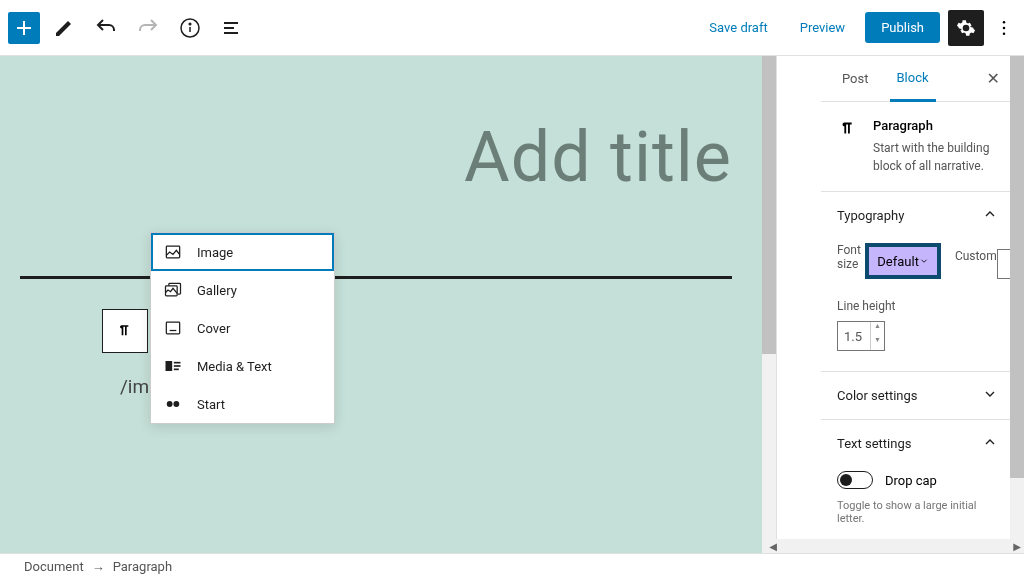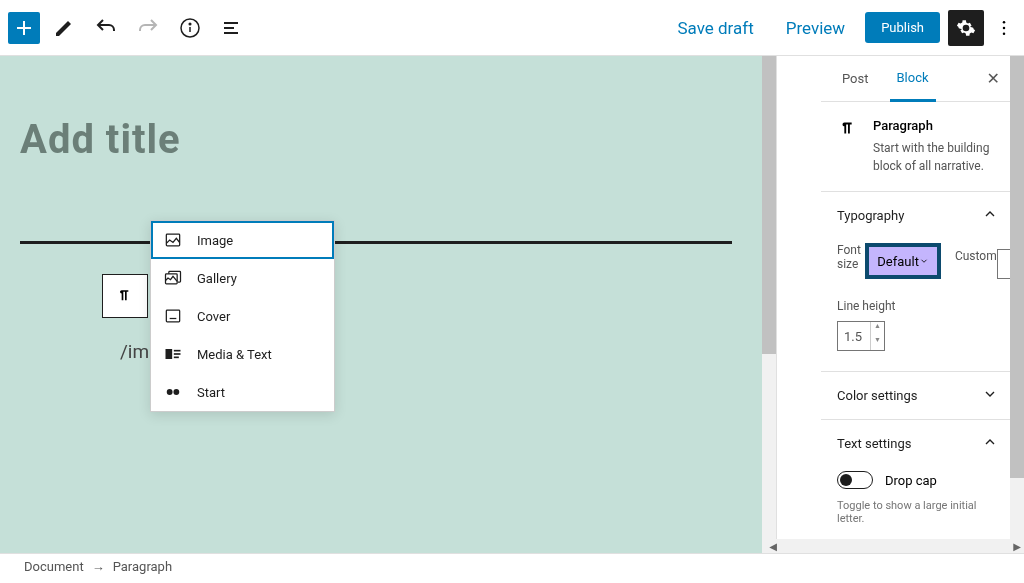--- a/index.html
+++ b/index.html
@@ -6,45 +6,45 @@
 body { font-family: -apple-system, BlinkMacSystemFont, "Segoe UI", Roboto, sans-serif; width: 1024px; height: 583px; overflow: hidden; background: #fff; position: relative; }
 
 
 .top-toolbar { height: 56px; display: flex; align-items: center; justify-content: space-between; padding: 0 8px; border-bottom: 1px solid #e0e0e0; background: #fff; position: relative; z-index: 5; }
 .toolbar-left { display: flex; align-items: center; gap: 6px; }
 .toolbar-right { display: flex; align-items: center; gap: 8px; }
 .add-block-btn { width: 32px; height: 32px; background: #007cba; color: #fff; display: flex; align-items: center; justify-content: center; border-radius: 2px; cursor: pointer; }
 .icon-btn { width: 36px; height: 36px; display: flex; align-items: center; justify-content: center; cursor: pointer; color: #1e1e1e; border-radius: 2px; }
 .icon-btn.disabled { color: #b5b5b5; }
 .icon-btn svg { width: 24px; height: 24px; }
-.link-btn { color: #007cba; padding: 6px 12px; font-size: 17px; cursor: pointer; text-align: center; }
+.link-btn { color: #007cba; padding: 6px 12px; font-size: 13px; cursor: pointer; text-align: center; }
 .publish-btn { background: #007cba; color: #fff; padding: 8px 16px; font-size: 13px; border-radius: 3px; cursor: pointer; }
 .settings-btn { width: 36px; height: 36px; background: #1e1e1e; color: #fff; display: flex; align-items: center; justify-content: center; border-radius: 2px; cursor: pointer; }
 .more-btn { width: 24px; height: 36px; display: flex; align-items: center; justify-content: center; cursor: pointer; }
 
 
 .main { display: flex; height: calc(100% - 56px - 30px); }
 .canvas-wrap { flex: 1; position: relative; overflow: hidden; }
 .canvas-scroll { position: absolute; top: 0; right: 0; width: 14px; height: 100%; background: #f1f1f1; }
 .canvas-scroll-thumb { width: 100%; height: 60%; background: #c1c1c1; }
 .canvas { background: #c5e0d8; height: 100%; margin-right: 14px; padding: 60px 30px 0 20px; position: relative; }
-.title-placeholder { font-size: 40px; font-weight: 700; color: #6b7f78; letter-spacing: 1px; }
+.title-placeholder { font-size: 70px; font-weight: 400; color: #6b7f78; letter-spacing: 1px; text-align: right; }
 .title-underline { border-bottom: 3px solid #1e1e1e; margin-top: 78px; width: 100%; }
 
 
 .block-toolbar { display: flex; margin-top: 30px; margin-left: 82px; }
 .block-toolbar-group { border: 1px solid #1e1e1e; background: #fff; height: 44px; display: flex; align-items: center; }
 .block-toolbar-item { width: 44px; height: 42px; display: flex; align-items: center; justify-content: center; cursor: pointer; }
 .block-toolbar-sep { width: 8px; }
 
 
 .slash-text { margin-left: 100px; margin-top: 22px; font-size: 19px; color: #444; }
 
 
-.autocomplete { position: absolute; top: 164px; left: 150px; width: 185px; background: #fff; border: 1px solid #ccc; box-shadow: 0 3px 12px rgba(0,0,0,0.12); z-index: 10; }
+.autocomplete { position: absolute; top: 176px; left: 150px; width: 185px; background: #fff; border: 1px solid #ccc; box-shadow: 0 3px 12px rgba(0,0,0,0.12); z-index: 10; }
 .ac-item { display: flex; align-items: center; gap: 14px; padding: 9px 12px; font-size: 13px; color: #1e1e1e; cursor: pointer; }
 .ac-item.selected { border: 2px solid #007cba; padding: 7px 10px; }
 .ac-icon { width: 20px; height: 20px; display: flex; align-items: center; justify-content: center; }
 
 
 .sidebar { width: 248px; border-left: 1px solid #e0e0e0; overflow-y: auto; position: relative; background: #fff; }
 .sidebar-scroll { position: absolute; top: 0; right: 0; width: 14px; height: 100%; background: #f1f1f1; }
 .sidebar-scroll-thumb { width: 100%; height: 85%; background: #c1c1c1; }
 .sidebar-inner { margin-right: 10px; padding-left: 44px; }
 .tabs { display: flex; align-items: center; border-bottom: 1px solid #e0e0e0; padding: 0 14px; position: relative; height: 46px; }

